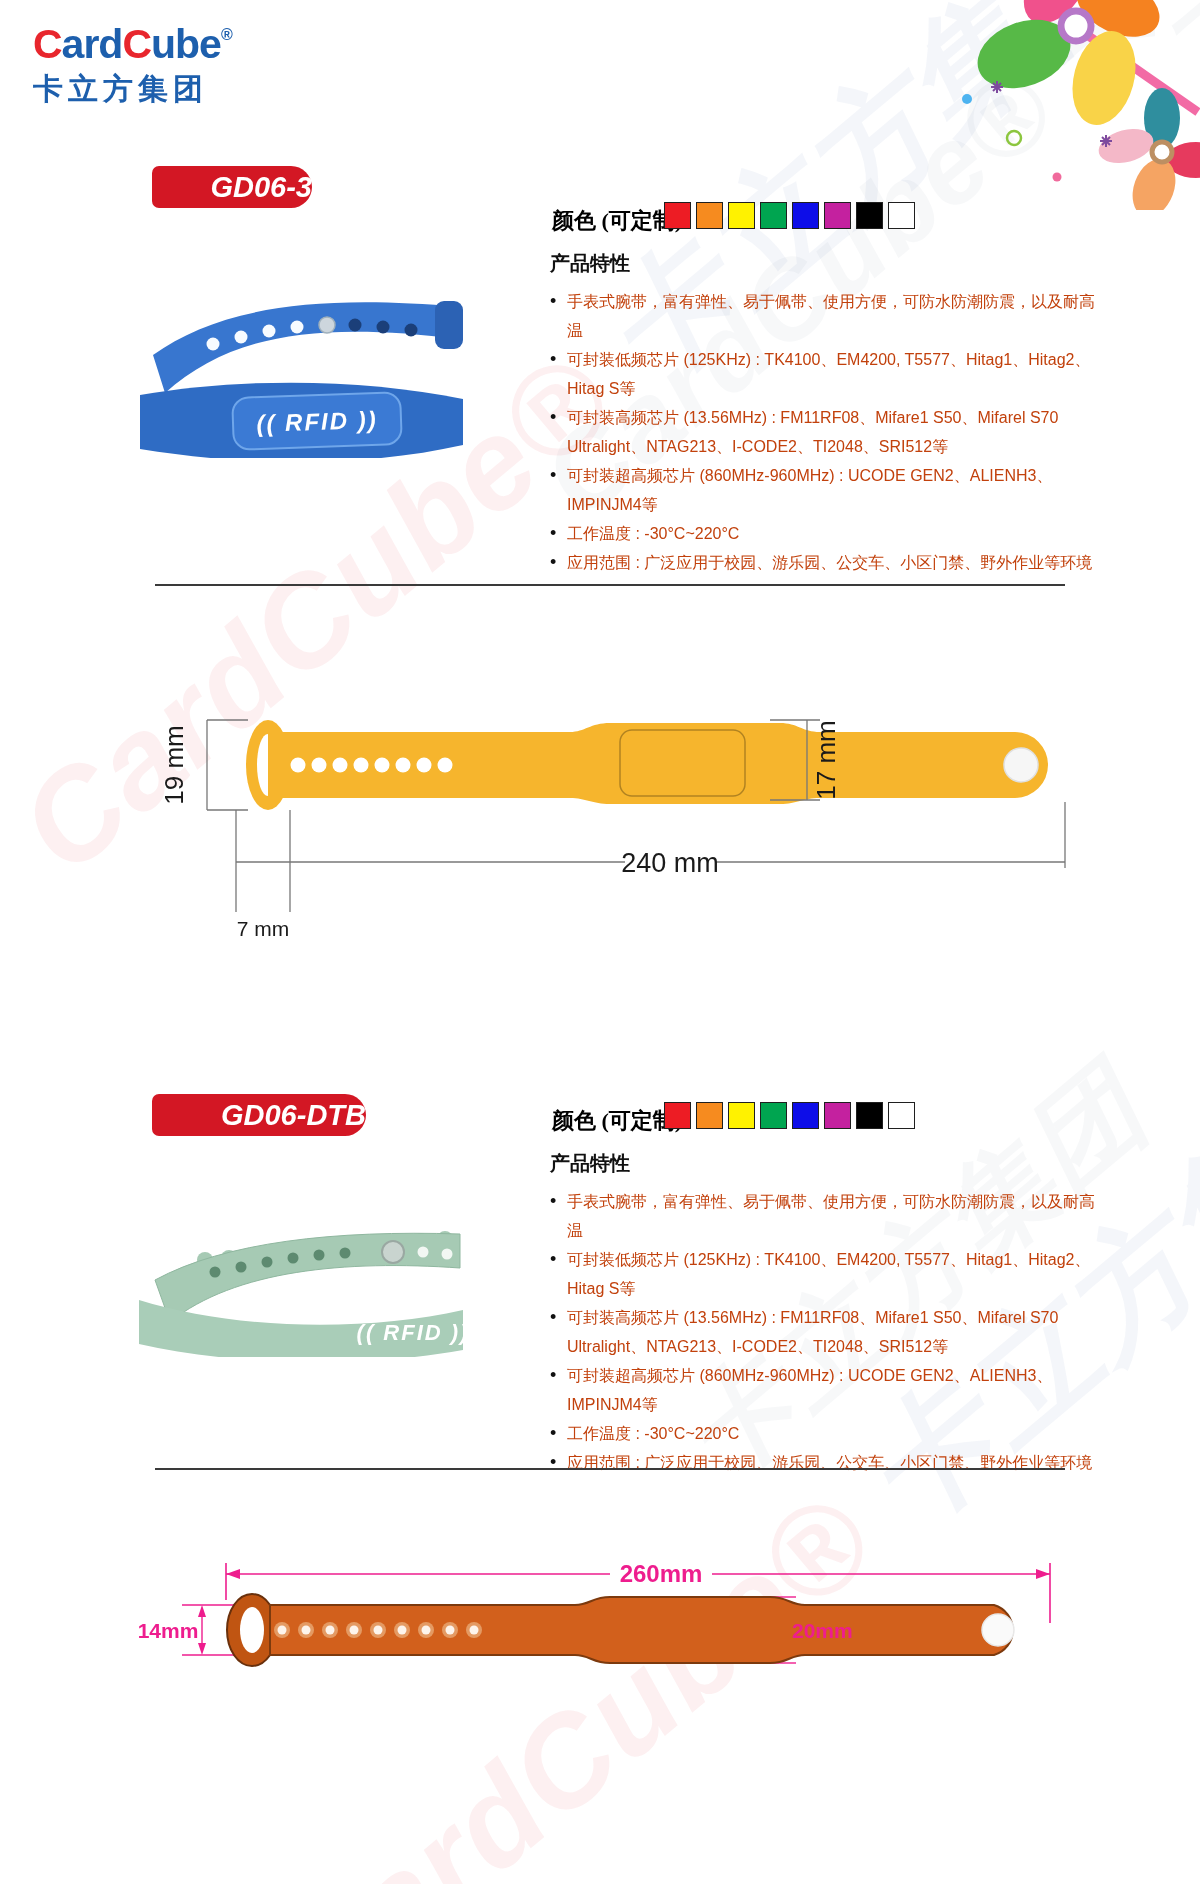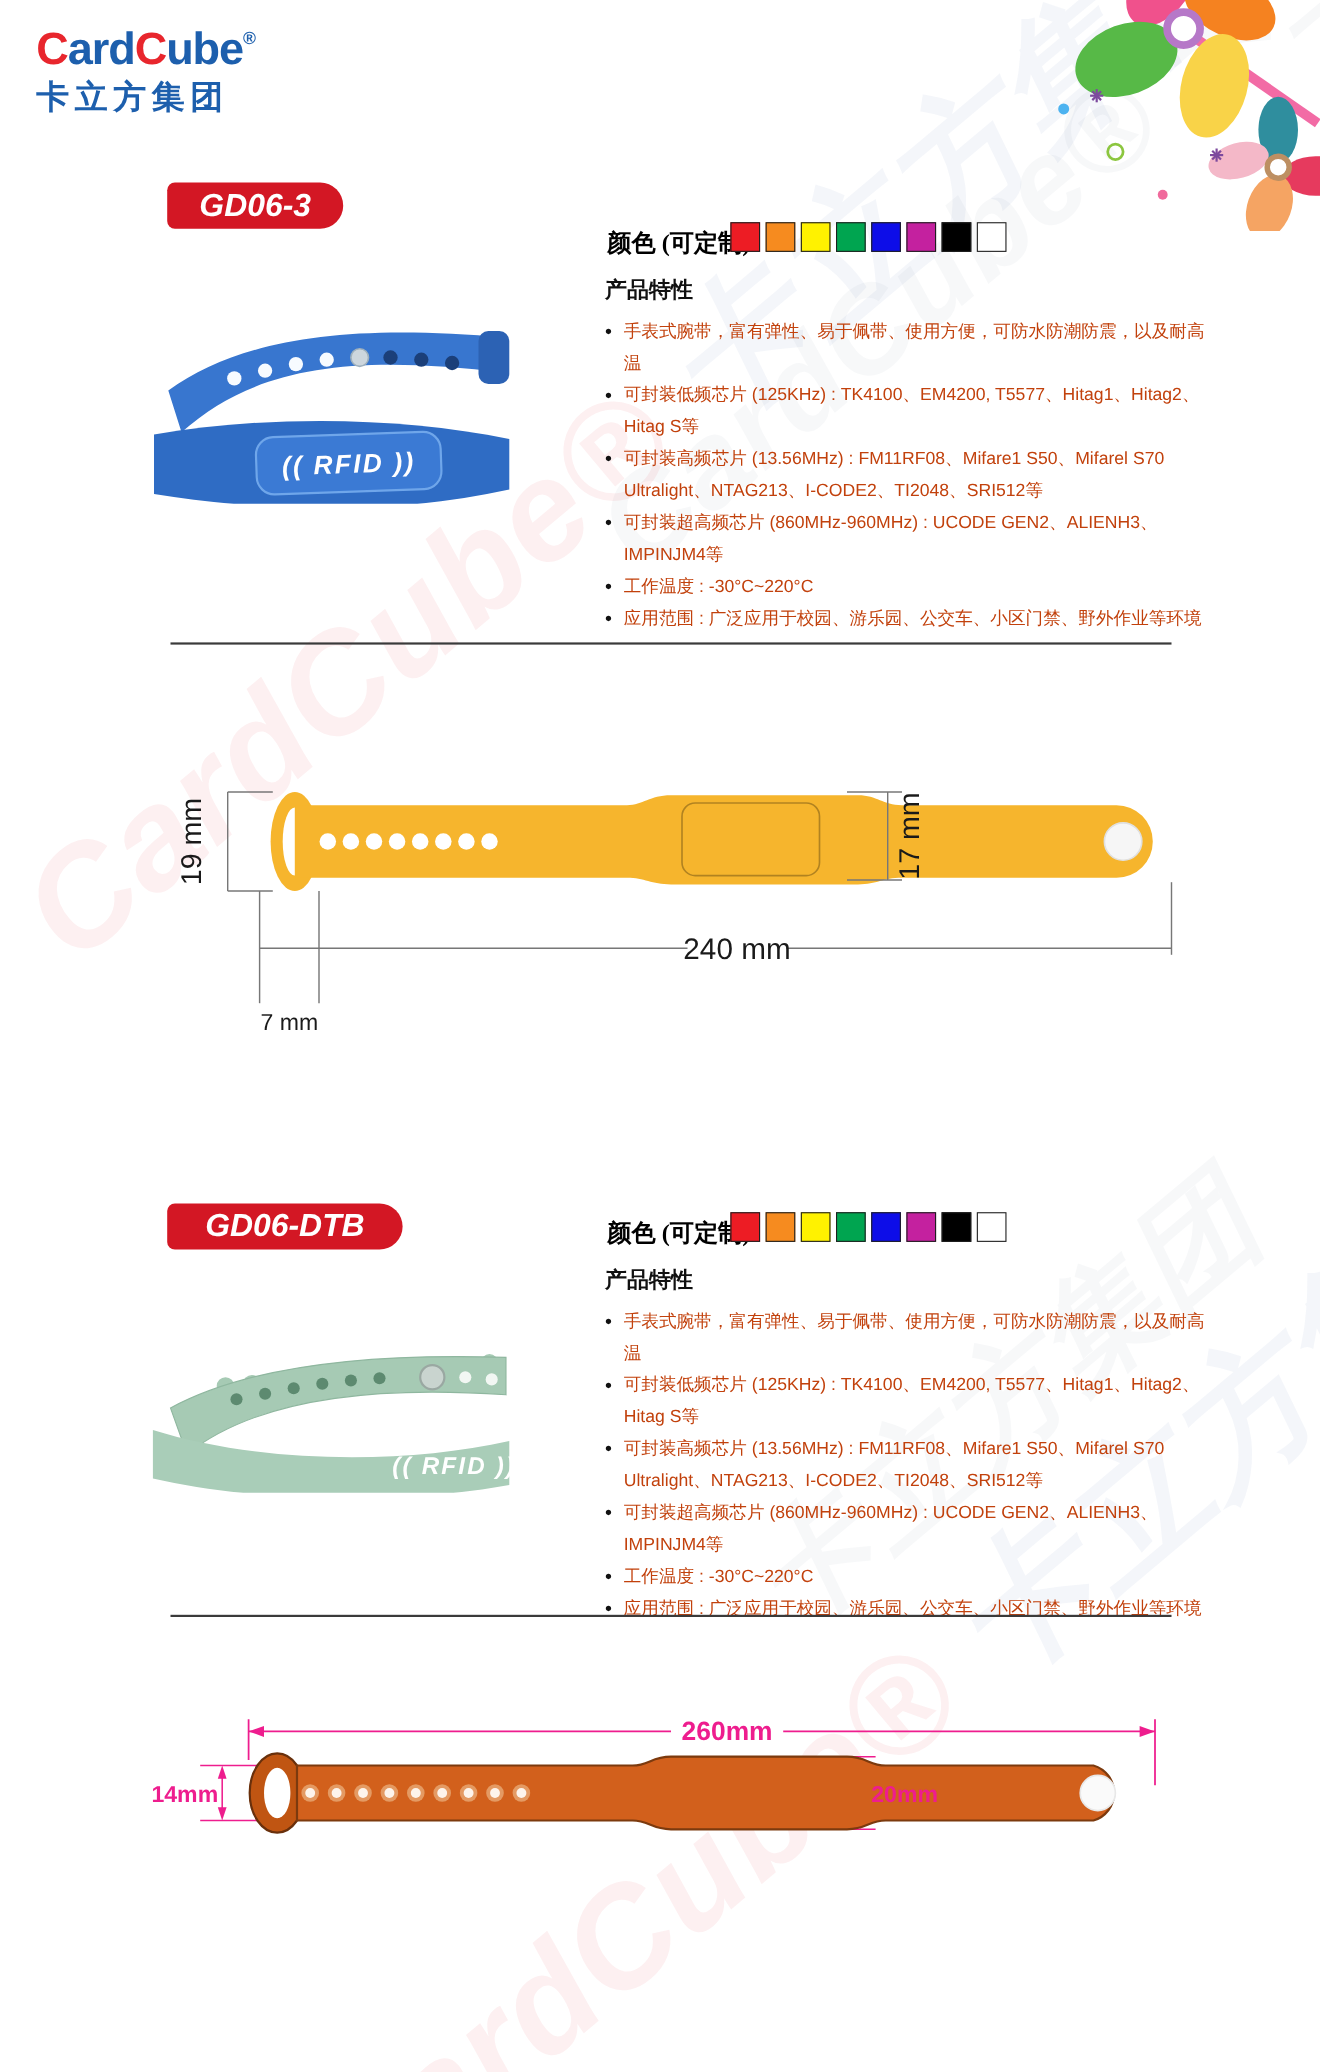--- a/index.html
+++ b/index.html
@@ -18,21 +18,21 @@
   
   .logo{position:absolute;left:33px;top:24px;line-height:1;}
   .logo .latin{font-size:41px;font-weight:bold;letter-spacing:-1px;}
   .logo .c-red{color:var(--logo-red);}
   .logo .c-blue{color:var(--logo-blue);}
   .logo .reg{font-size:16px;color:var(--logo-blue);vertical-align:18px;font-weight:bold;}
   .logo .cn{margin-top:9px;font-size:30px;font-weight:bold;color:var(--logo-blue);letter-spacing:5px;}
   
   .badge{position:absolute;left:152px;height:42px;background:var(--accent-red);
          border-radius:7px 21px 21px 7px;color:#fff;font-weight:bold;font-style:italic;
-         font-size:29px;text-align:center;line-height:42px;letter-spacing:0px;}
+         font-size:29px;text-align:right;line-height:42px;letter-spacing:0px;}
   
   .palette-label{position:absolute;left:552px;font-size:22px;font-weight:bold;color:#000000;font-family:Liberation Serif, serif;}
   .swatch-row{position:absolute;left:664px;display:flex;gap:5px;}
   .swatch{width:27px;height:27px;border:1.5px solid #1f1f1f;box-sizing:border-box;}
   
   .features{position:absolute;left:550px;width:560px;}
   .features h3{margin:0 0 10px 0;font-size:20px;color:#111;}
   .features ul{margin:0;padding:0;list-style:none;}
   .features li{position:relative;padding-left:17px;font-size:16px;line-height:29px;color:#c2410c;}
   .features li::before{content:"\2022";position:absolute;left:0;top:0;font-size:18px;color:#111;}

